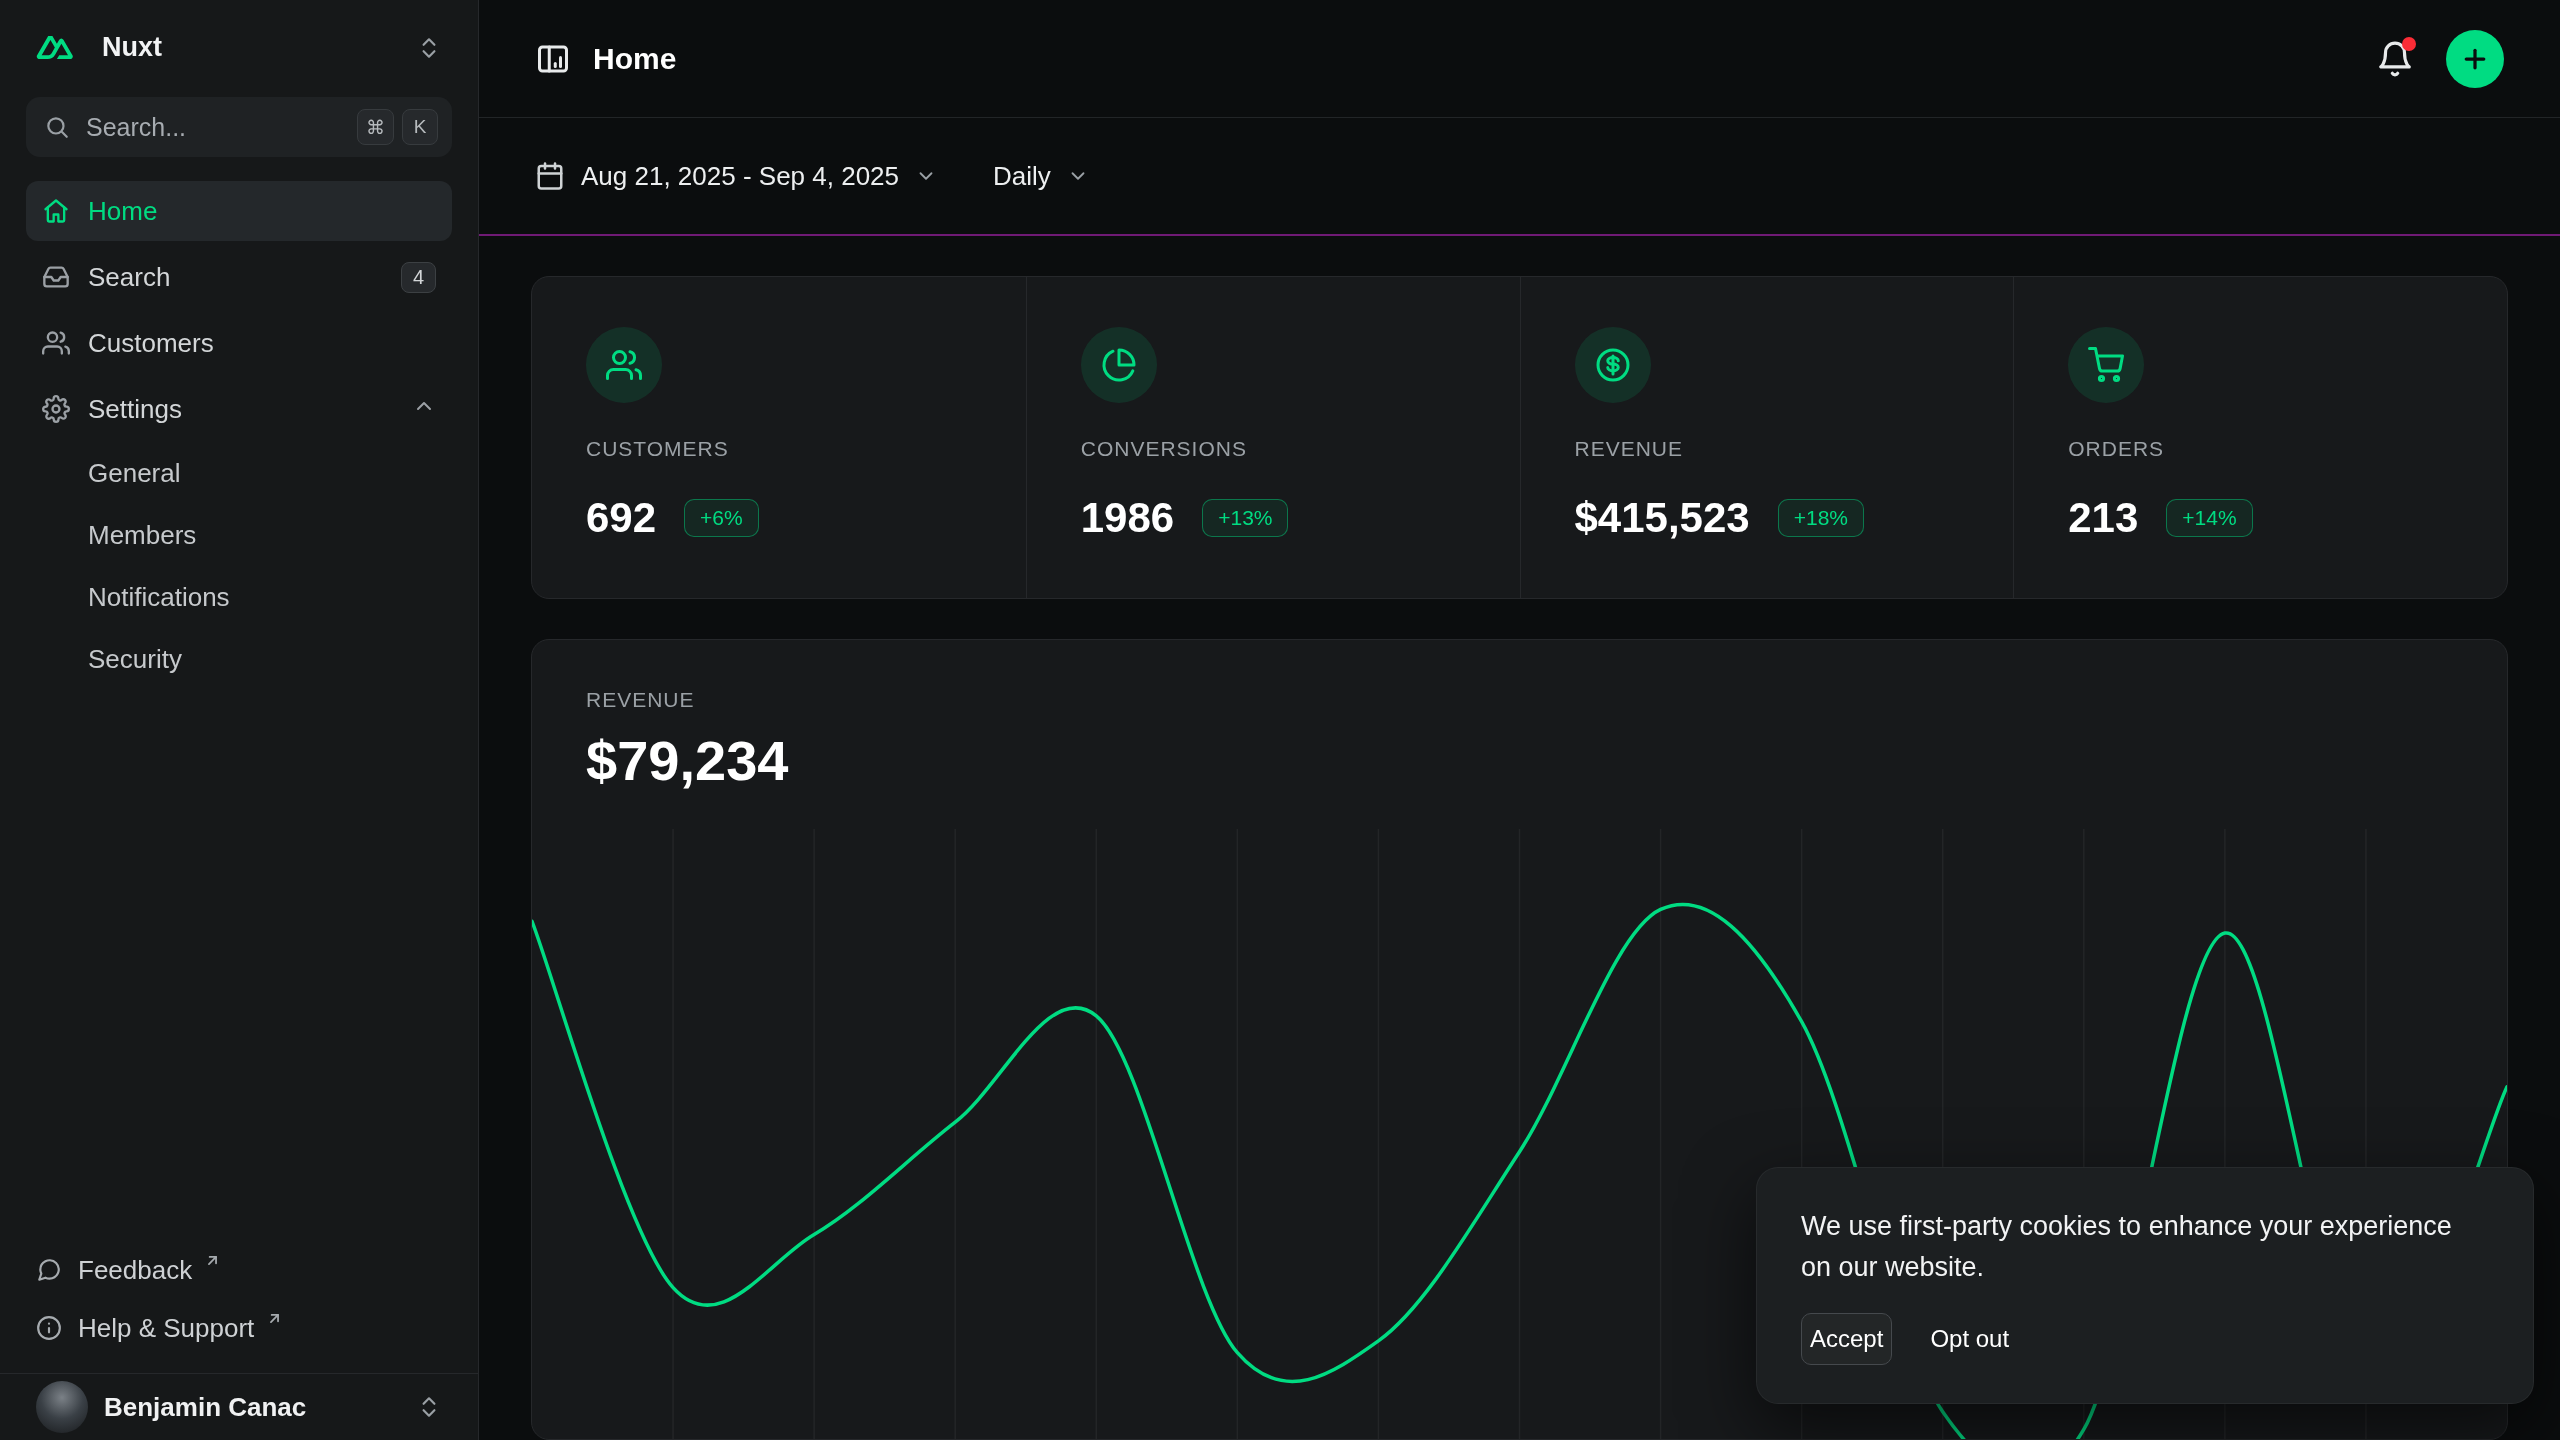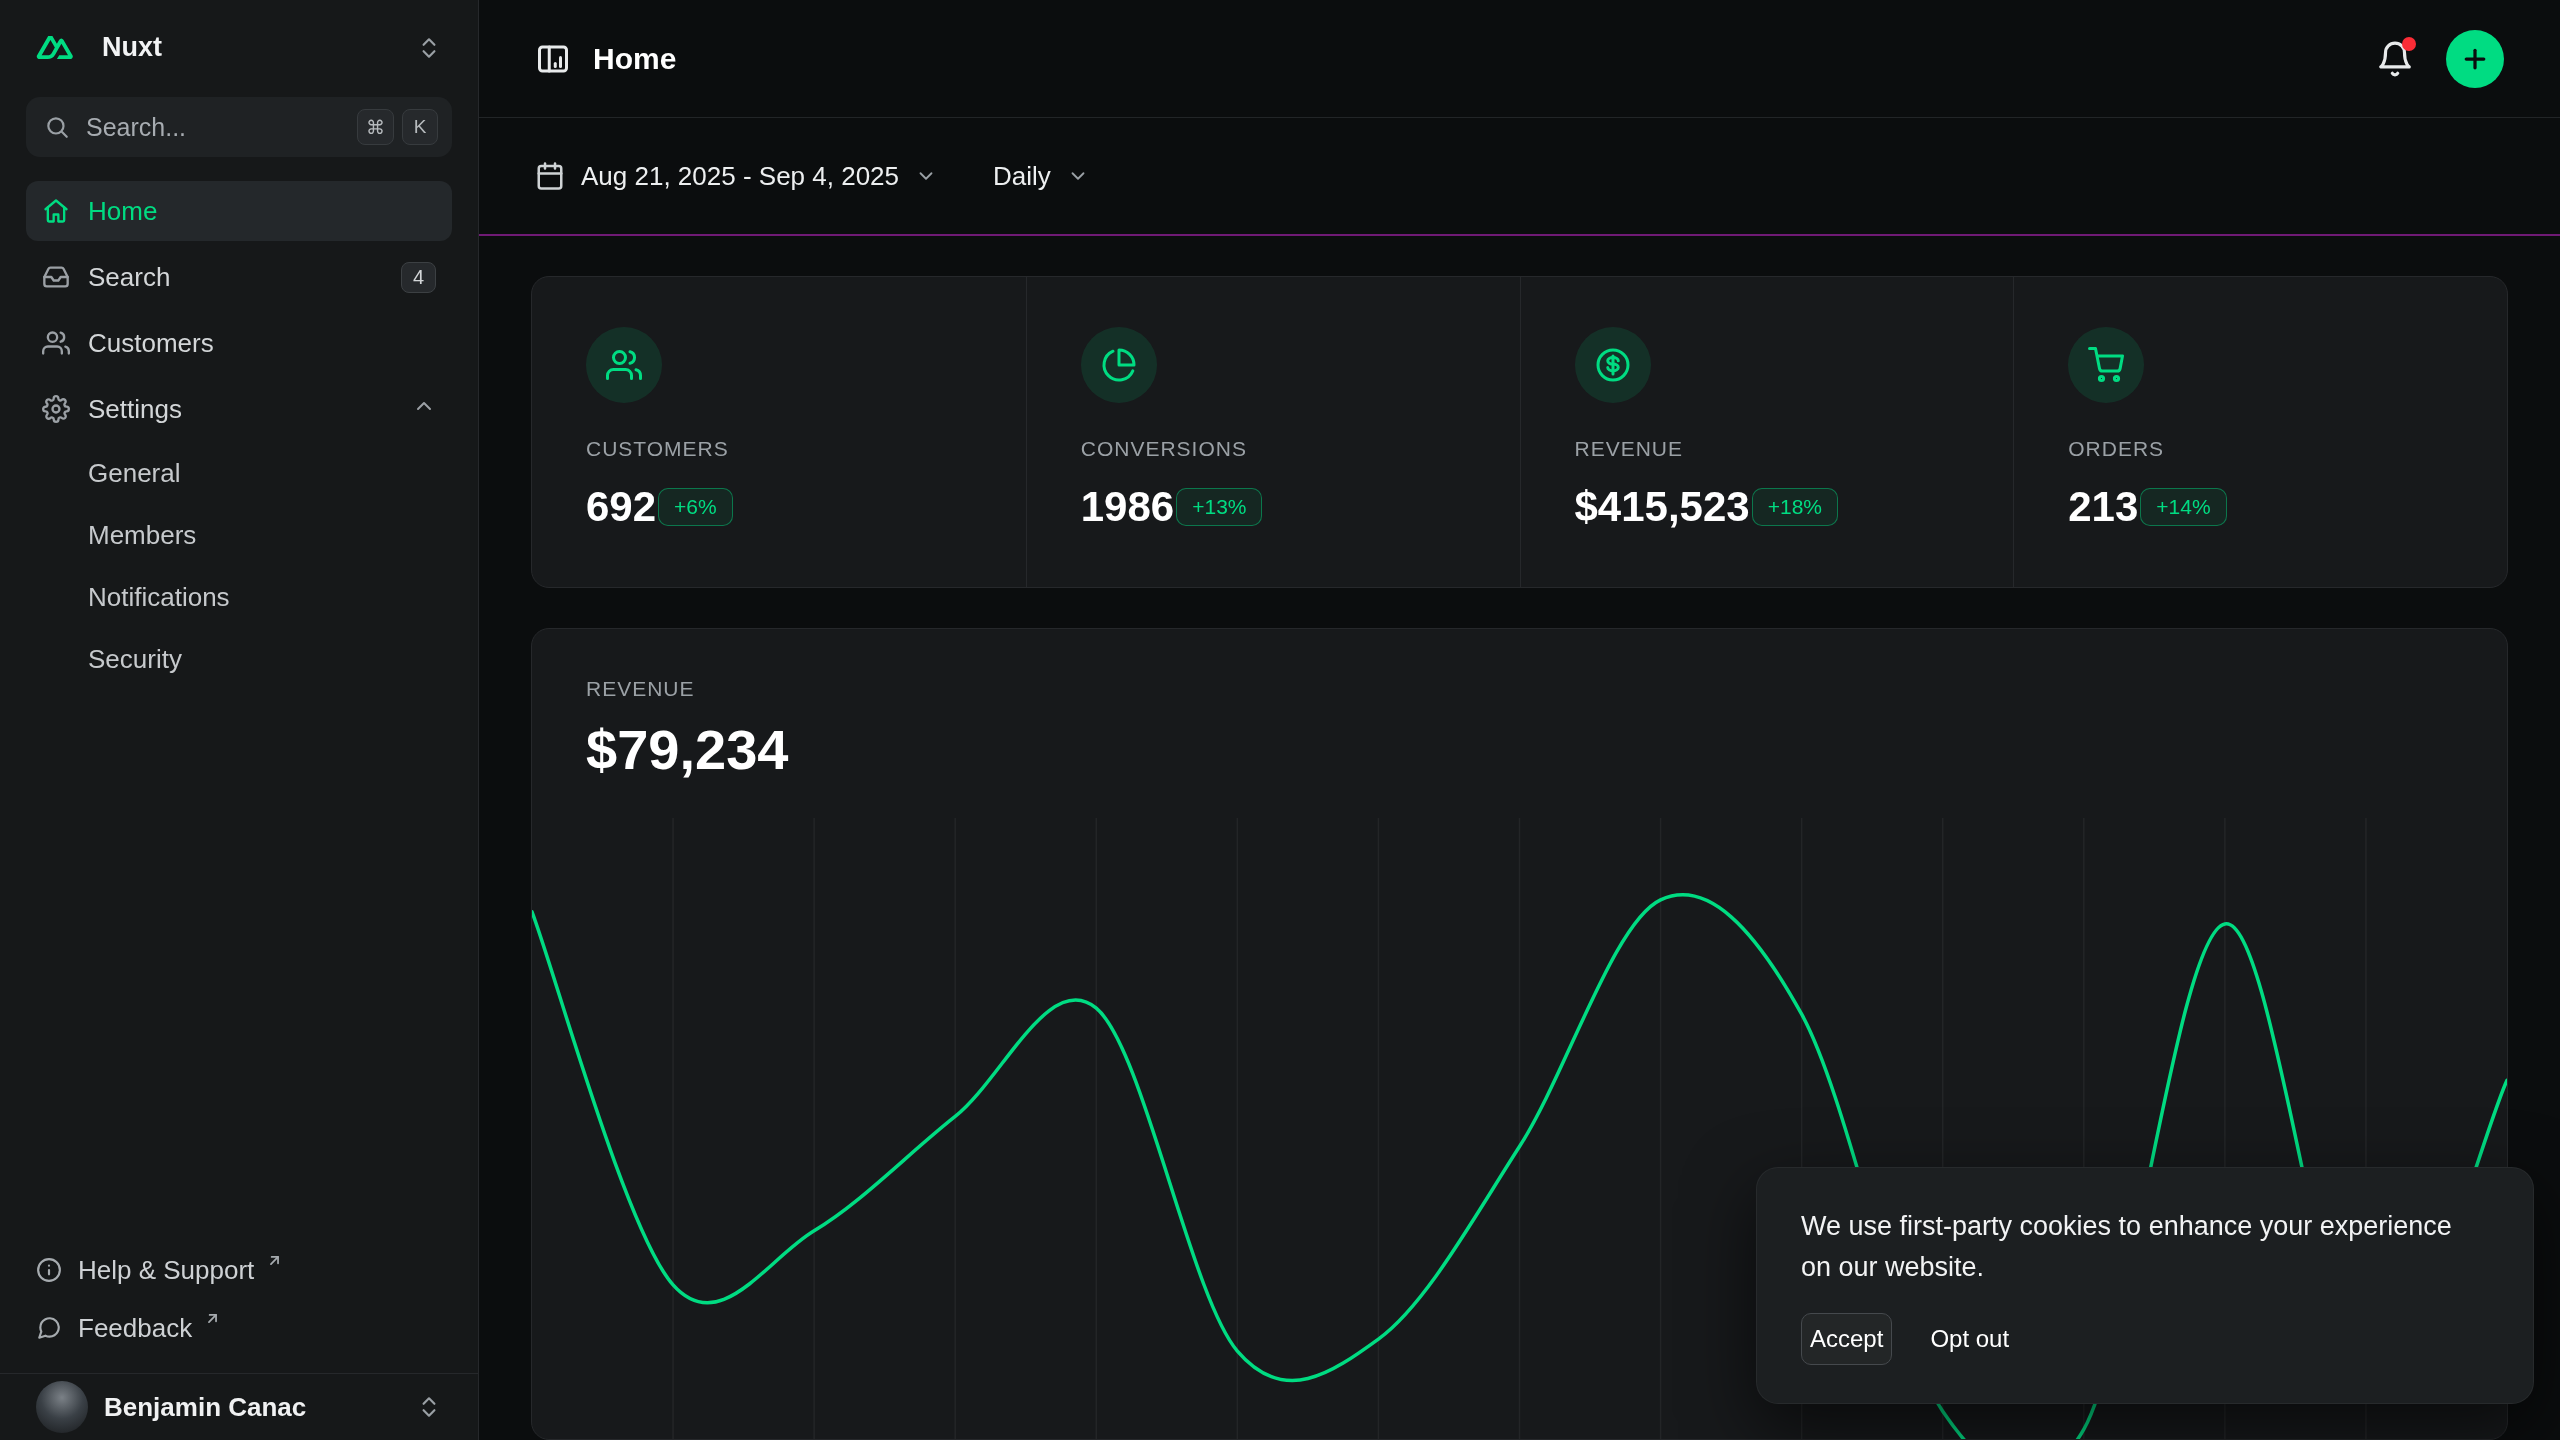--- a/index.html
+++ b/index.html
@@ -75,21 +75,21 @@
   .content { flex:1; display:flex; flex-direction:column; gap:40px; padding:40px 52px 0; min-height:0; overflow:hidden; }
 
   .stats-card { display:grid; grid-template-columns:repeat(4,1fr); background:#17191b;
     border:1px solid #26282b; border-radius:18px; overflow:hidden; flex:none; }
   .stat { padding:50px 54px 56px; }
   .stat + .stat { border-left:1px solid #26282b; }
   .icon-circle { width:76px; height:76px; border-radius:50%; background:rgba(0,220,130,0.12);
     display:flex; align-items:center; justify-content:center; color:#00dc82; }
   .icon-circle svg { width:36px; height:36px; }
   .stat-label { margin-top:34px; font-size:21px; font-weight:500; letter-spacing:1px; color:#9ba1a6; }
-  .stat-row { margin-top:22px; display:flex; align-items:center; gap:2px; }
+  .stat-row { margin-top:33px; display:flex; align-items:center; gap:28px; }
   .stat-value { font-size:42px; font-weight:700; color:#ffffff; }
   .delta { font-size:21px; font-weight:500; color:#00dc82; border:1px solid rgba(0,220,130,0.45);
     background:rgba(0,220,130,0.07); border-radius:10px; padding:6px 15px; }
 
   .revenue-card { flex:1; background:#17191b; border:1px solid #26282b; border-radius:18px;
     display:flex; flex-direction:column; min-height:0; overflow:hidden; }
   .revenue-head { padding:48px 54px 36px; }
   .revenue-label { font-size:21px; font-weight:500; letter-spacing:1px; color:#9ba1a6; }
   .revenue-value { margin-top:16px; font-size:56px; font-weight:700; color:#ffffff; }
   .chart { flex:1; position:relative; min-height:0; }
@@ -182,35 +182,35 @@
         </div>
         <div class="sub-item">General</div>
         <div class="sub-item">Members</div>
         <div class="sub-item">Notifications</div>
         <div class="sub-item">Security</div>
       </nav>
 
       <div class="side-footer">
         <div class="foot-item">
           <svg class="fi" viewBox="0 0 24 24" fill="none" stroke="currentColor" stroke-width="2" stroke-linecap="round" stroke-linejoin="round">
+              <path d="M21 11.5a8.38 8.38 0 0 1-.9 3.8 8.5 8.5 0 0 1-7.6 4.7 8.38 8.38 0 0 1-3.8-.9L3 21l1.9-5.7a8.38 8.38 0 0 1-.9-3.8 8.5 8.5 0 0 1 4.7-7.6 8.38 8.38 0 0 1 3.8-.9h.5a8.48 8.48 0 0 1 8 8v.5z"></path>
+            </svg>
+          <span>Feedback</span>
+          <svg class="ext" viewBox="0 0 24 24" fill="none" stroke="currentColor" stroke-width="2.5" stroke-linecap="round" stroke-linejoin="round">
+              <line x1="7" y1="17" x2="17" y2="7"></line>
+              <polyline points="8 7 17 7 17 16"></polyline>
+            </svg>
+        </div>
+        <div class="foot-item">
+          <svg class="fi" viewBox="0 0 24 24" fill="none" stroke="currentColor" stroke-width="2" stroke-linecap="round" stroke-linejoin="round">
               <circle cx="12" cy="12" r="10"></circle>
               <line x1="12" y1="16" x2="12" y2="12"></line>
               <line x1="12" y1="8" x2="12.01" y2="8"></line>
             </svg>
           <span>Help &amp; Support</span>
-          <svg class="ext" viewBox="0 0 24 24" fill="none" stroke="currentColor" stroke-width="2.5" stroke-linecap="round" stroke-linejoin="round">
-              <line x1="7" y1="17" x2="17" y2="7"></line>
-              <polyline points="8 7 17 7 17 16"></polyline>
-            </svg>
-        </div>
-        <div class="foot-item">
-          <svg class="fi" viewBox="0 0 24 24" fill="none" stroke="currentColor" stroke-width="2" stroke-linecap="round" stroke-linejoin="round">
-              <path d="M21 11.5a8.38 8.38 0 0 1-.9 3.8 8.5 8.5 0 0 1-7.6 4.7 8.38 8.38 0 0 1-3.8-.9L3 21l1.9-5.7a8.38 8.38 0 0 1-.9-3.8 8.5 8.5 0 0 1 4.7-7.6 8.38 8.38 0 0 1 3.8-.9h.5a8.48 8.48 0 0 1 8 8v.5z"></path>
-            </svg>
-          <span>Feedback</span>
           <svg class="ext" viewBox="0 0 24 24" fill="none" stroke="currentColor" stroke-width="2.5" stroke-linecap="round" stroke-linejoin="round">
               <line x1="7" y1="17" x2="17" y2="7"></line>
               <polyline points="8 7 17 7 17 16"></polyline>
             </svg>
         </div>
       </div>
     </div>
 
     <div class="side-user">
       <div class="user-row">

